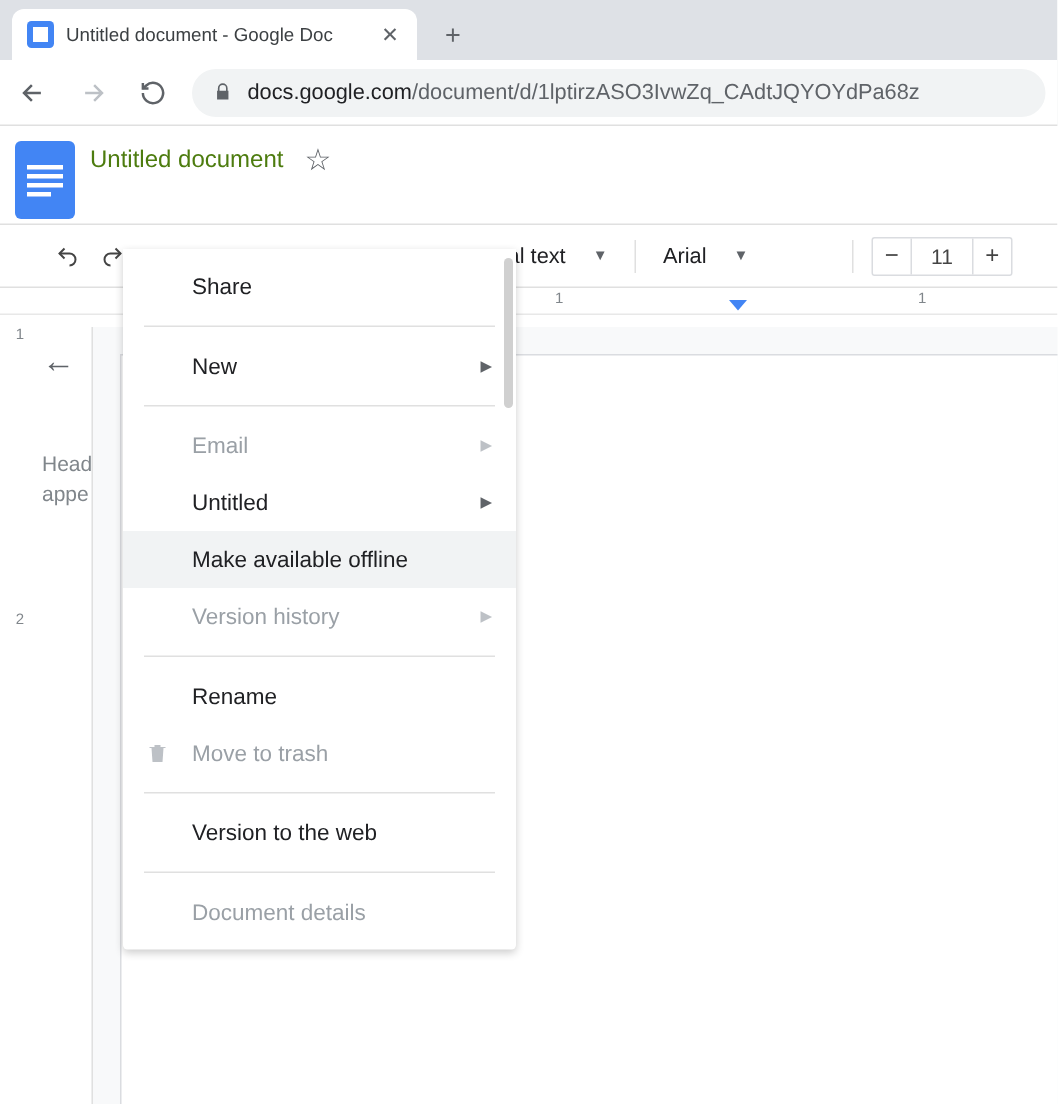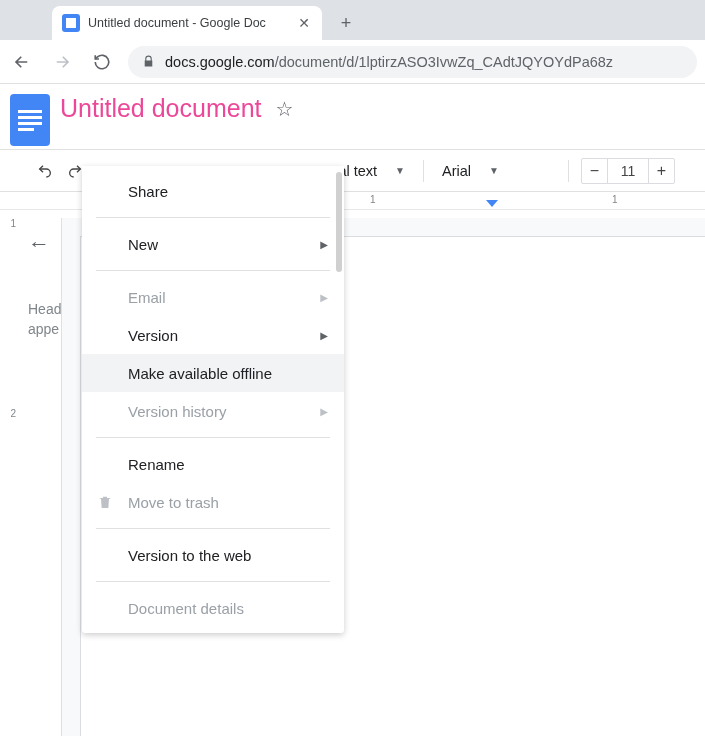--- a/index.html
+++ b/index.html
@@ -1,42 +1,42 @@
 <!DOCTYPE html>
 <html><head>
 <meta charset="utf-8">
 <style>
   * { box-sizing: border-box; margin: 0; padding: 0; font-family: Arial, sans-serif; }
   body { width: 705px; height: 736px; overflow: hidden; background: #fff; position: relative; }
 
   
   .browser-chrome { background: #dee1e6; }
   .tab-strip { display: flex; align-items: flex-end; height: 40px; padding-left: 8px; }
-  .tab { display: flex; align-items: center; background: #fff; height: 34px; border-radius: 8px 8px 0 0; padding: 0 10px; gap: 8px; width: 270px; position: relative; margin-left: 44px; }
+  .tab { display: flex; align-items: center; background: #fff; height: 34px; border-radius: 8px 8px 0 0; padding: 0 10px; gap: 8px; width: 270px; position: relative; }
   .tab-favicon { width: 18px; height: 18px; background: #4285f4; border-radius: 3px; display: flex; align-items: center; justify-content: center; }
   .tab-favicon::after { content: ""; width: 10px; height: 10px; background: #fff; }
   .tab-title { font-size: 12.5px; color: #3c4043; white-space: nowrap; overflow: hidden; flex: 1; }
   .tab-close { width: 16px; height: 16px; display: flex; align-items: center; justify-content: center; color: #5f6368; font-size: 14px; cursor: pointer; }
   .new-tab { width: 28px; height: 28px; display: flex; align-items: center; justify-content: center; color: #5f6368; font-size: 18px; margin-left: 10px; margin-bottom: 3px; cursor: pointer; }
 
   .nav-bar { display: flex; align-items: center; background: #fff; height: 44px; padding: 0 8px; gap: 12px; border-bottom: 1px solid #e0e0e0; }
   .nav-btn { width: 28px; height: 28px; display: flex; align-items: center; justify-content: center; color: #5f6368; cursor: pointer; }
   .nav-btn.disabled { color: #bdc1c6; }
   .address-bar { flex: 1; display: flex; align-items: center; background: #f1f3f4; border-radius: 18px; height: 32px; padding: 12px 14px; gap: 10px; }
   .lock-icon { color: #5f6368; font-size: 13px; }
   .url { font-size: 14.5px; color: #5f6368; white-space: nowrap; overflow: hidden; }
   .url .host { color: #202124; }
 
   
   .docs-header { display: flex; padding: 10px 0 0 10px; }
   .docs-logo { width: 40px; height: 52px; background: #4285f4; border-radius: 4px; margin-right: 10px; display: flex; flex-direction: column; align-items: center; justify-content: center; gap: 3px; padding: 10px 8px; }
   .docs-logo span { display: block; height: 3px; width: 100%; background: #fff; }
   .docs-logo span:last-child { width: 65%; align-self: flex-start; }
   .docs-title-row { display: flex; align-items: center; gap: 14px; }
-  .doc-title { font-size: 25px; color: #ec4899; font-weight: 400; }
+  .doc-title { font-size: 16px; color: #4d7c0f; font-weight: 400; }
   .star-icon { font-size: 20px; color: #5f6368; cursor: pointer; }
   .menu-bar { display: flex; gap: 2px; margin-top: 6px; }
   .menu-item { padding: 5px 9px; font-size: 15px; color: #202124; cursor: pointer; border-radius: 3px; }
   .menu-item.active { background: #e8eaed; }
 
   .toolbar-divider { border-bottom: 1px solid #e0e0e0; margin-top: 3px; }
 
   
   .toolbar { display: flex; align-items: center; height: 42px; padding: 0 30px 0 36px; gap: 12px; border-bottom: 1px solid #e0e0e0; color: #444; }
   .tb-btn { display: flex; align-items: center; justify-content: center; cursor: pointer; height: 26px; }
@@ -198,21 +198,21 @@
   <div class="dd-item">
       <span>New</span>
       <span class="submenu-arrow">▶</span>
     </div>
   <div class="dd-sep"></div>
   <div class="dd-item disabled">
       <span>Email</span>
       <span class="submenu-arrow">▶</span>
     </div>
   <div class="dd-item">
-      <span>Version</span>
+      <span>Untitled</span>
       <span class="submenu-arrow">▶</span>
     </div>
   <div class="dd-item highlight">
       <span>Make available offline</span>
     </div>
   <div class="dd-item disabled">
       <span>Version history</span>
       <span class="submenu-arrow">▶</span>
     </div>
   <div class="dd-sep"></div>

